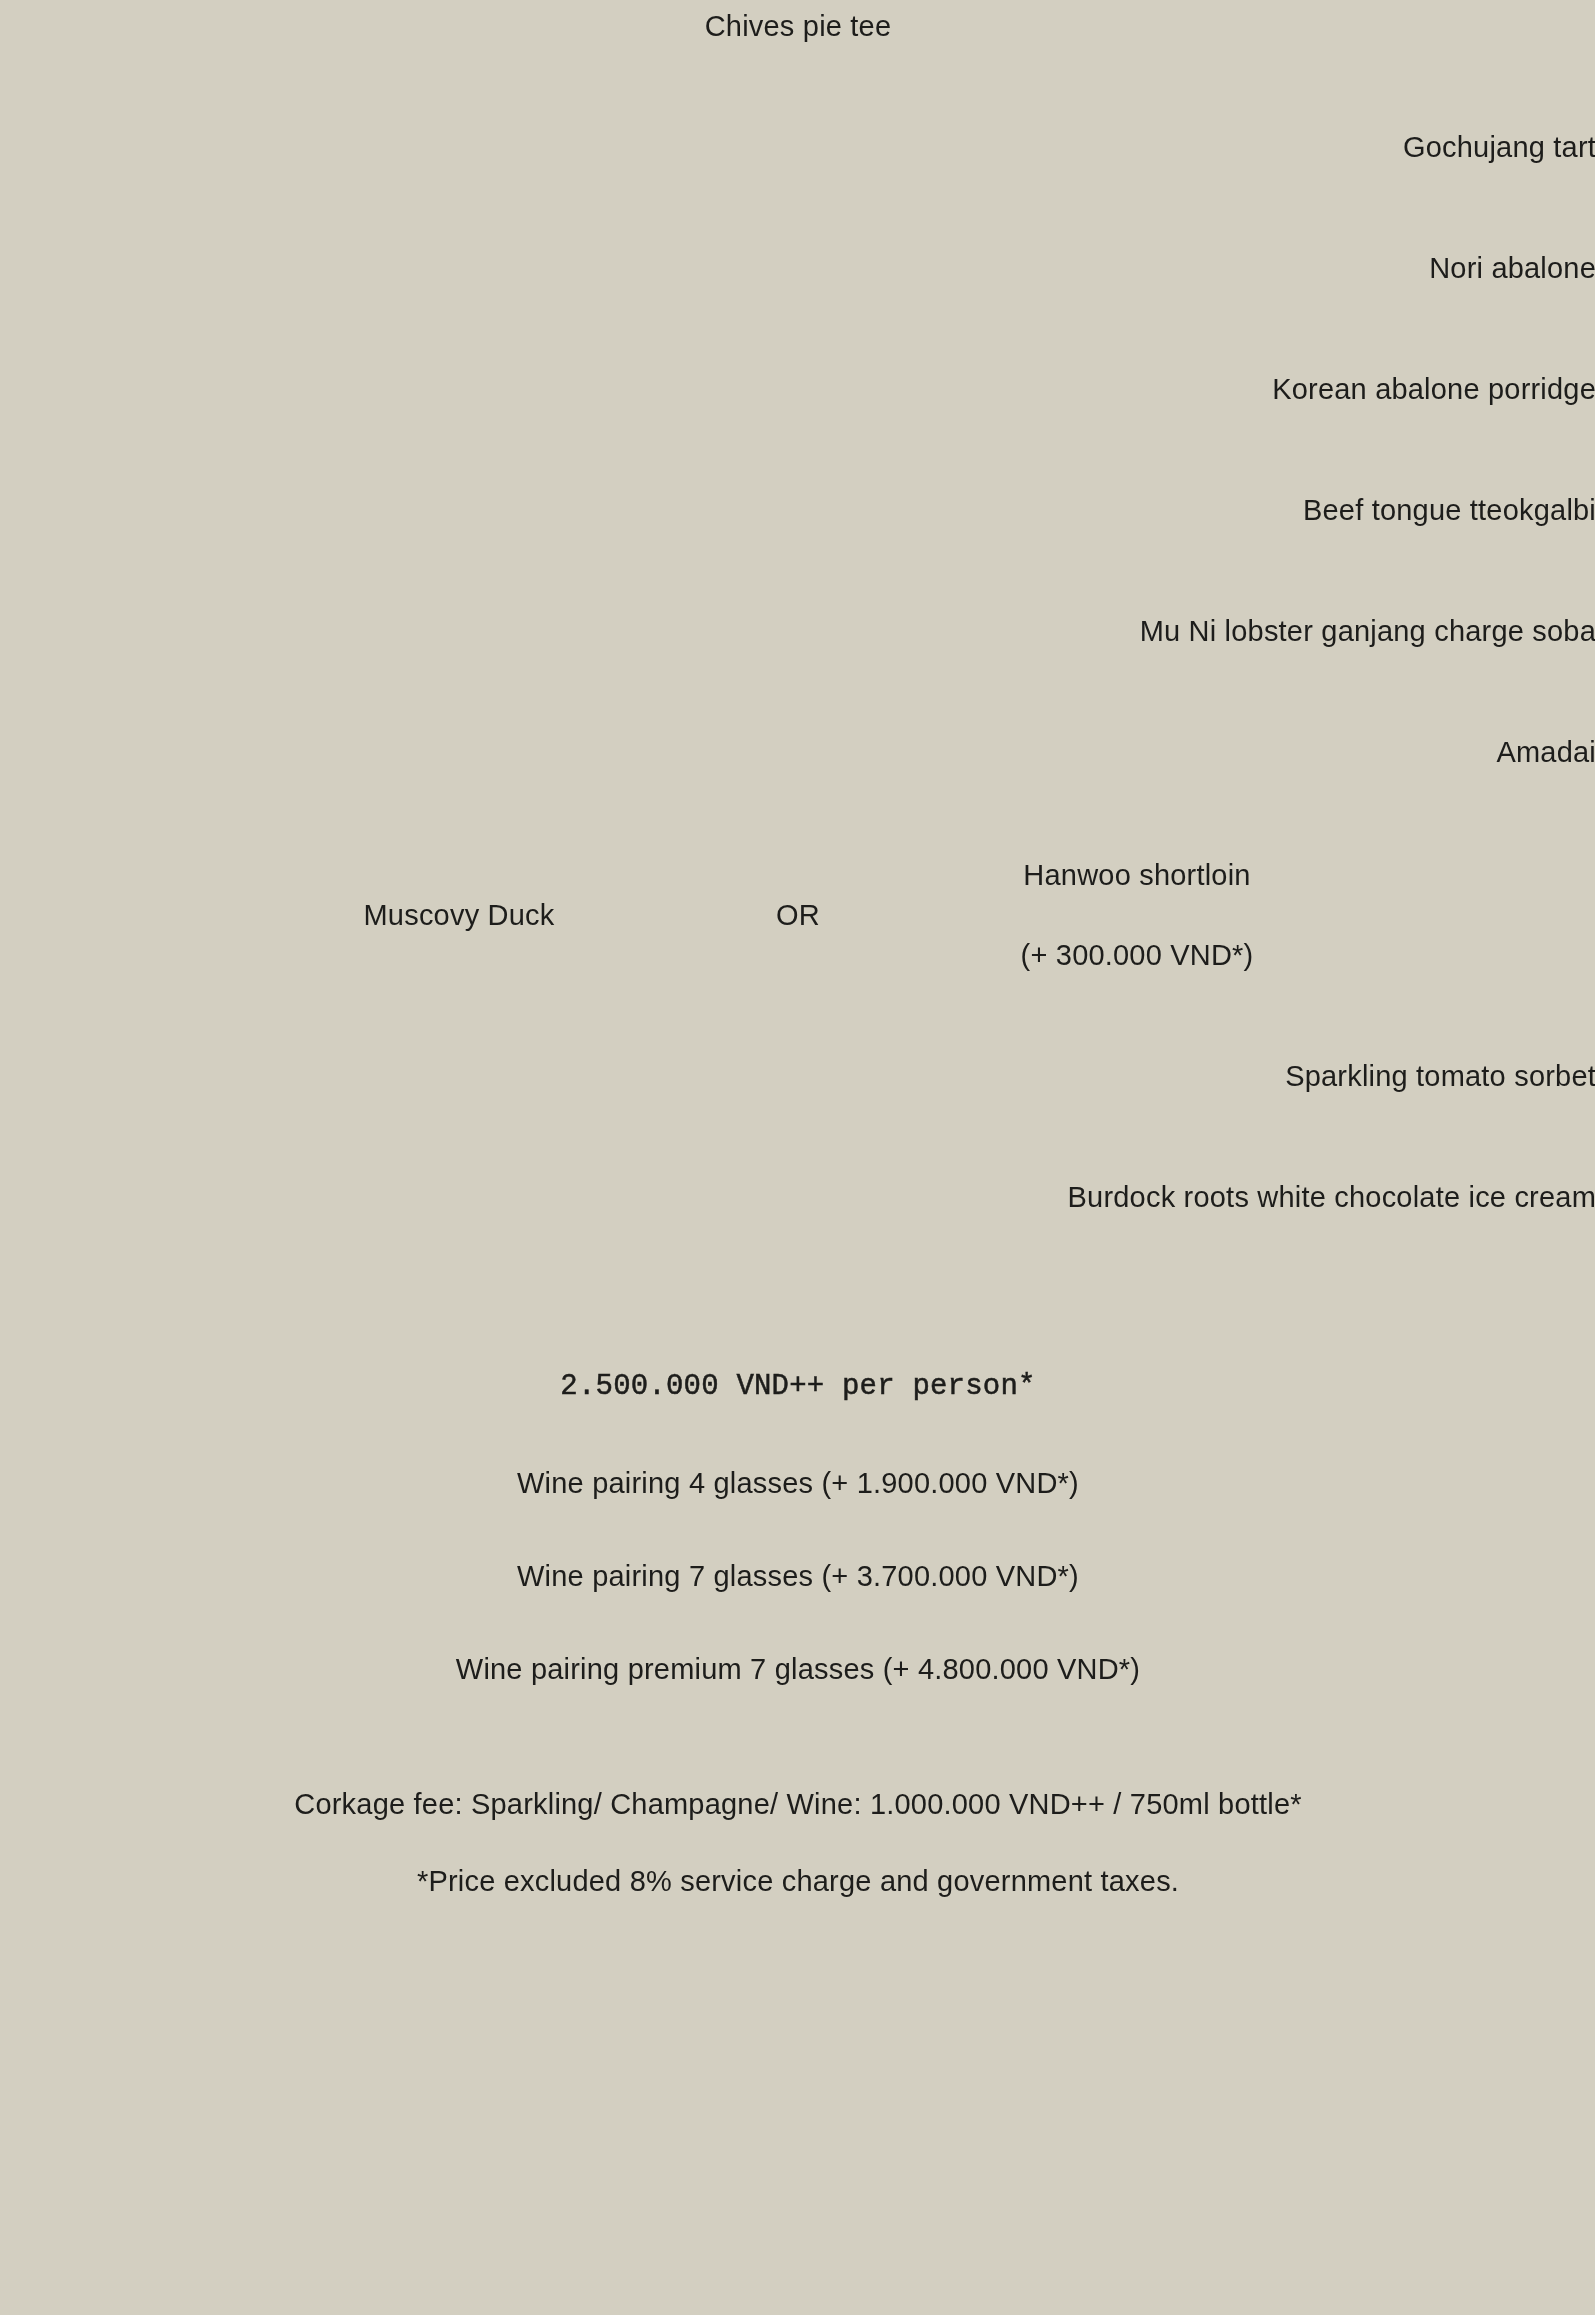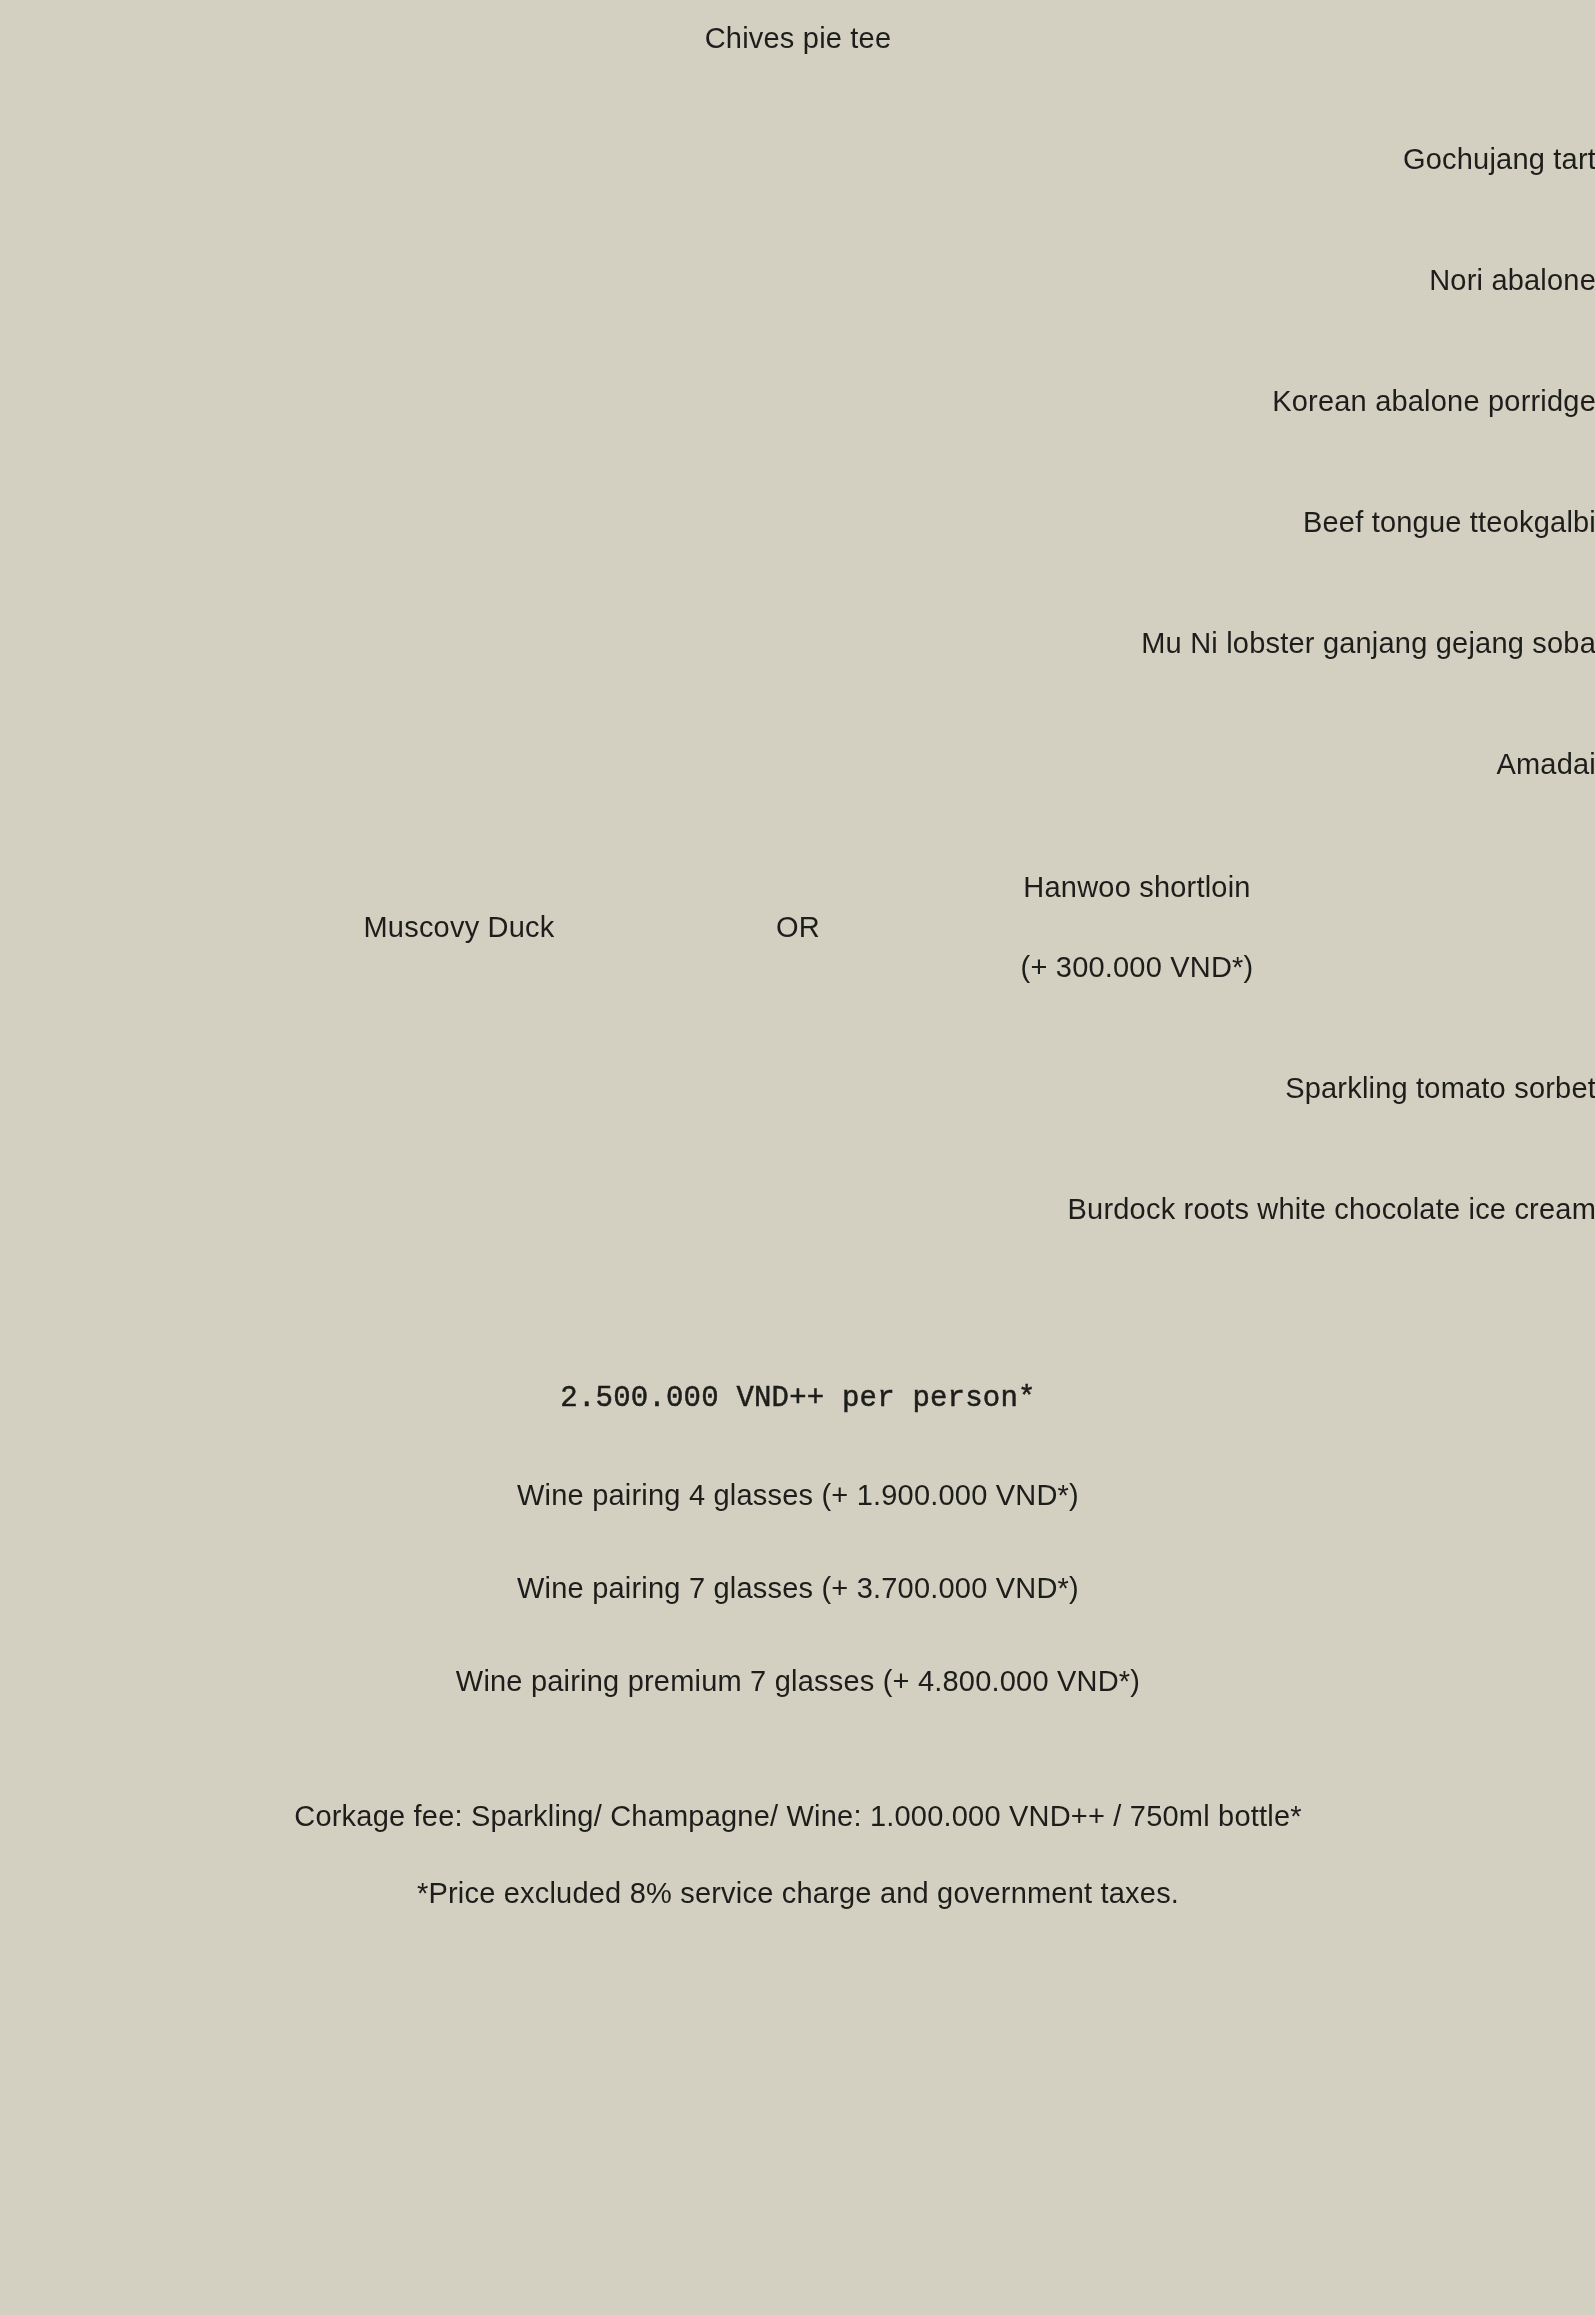--- a/index.html
+++ b/index.html
@@ -13,21 +13,21 @@
     color: #1d1d1b;
     font-family: "Liberation Sans", sans-serif;
     font-size: 29px;
     line-height: 40px;
     overflow: hidden;
     -webkit-font-smoothing: antialiased;
   }
   .menu {
     width: 100%;
     height: 100%;
-    padding-top: 18px;
+    padding-top: 6px;
     box-sizing: border-box;
     text-align: center;
     letter-spacing: 0.2px;
   }
   .line { display: block; }
 
   
   .gap-course   { margin-top: 81px; text-align: right; }
   .gap-choice   { margin-top: 83px; }
   .gap-after    { margin-top: 80px; }
@@ -59,21 +59,21 @@
 </head>
 <body>
 
 <div class="menu">
 
   <div class="line">Chives pie tee</div>
   <div class="line gap-course">Gochujang tart</div>
   <div class="line gap-course">Nori abalone</div>
   <div class="line gap-course">Korean abalone porridge</div>
   <div class="line gap-course">Beef tongue tteokgalbi</div>
-  <div class="line gap-course">Mu Ni lobster ganjang gejang soba</div>
+  <div class="line gap-course">Mu Ni lobster ganjang charge soba</div>
   <div class="line gap-course">Amadai</div>
 
   <div class="choice-row gap-choice">
     <div class="choice-cell">
       <span class="line">Muscovy Duck</span>
     </div>
     <div class="choice-cell">
       <span class="line">OR</span>
     </div>
     <div class="choice-cell choice-right">

